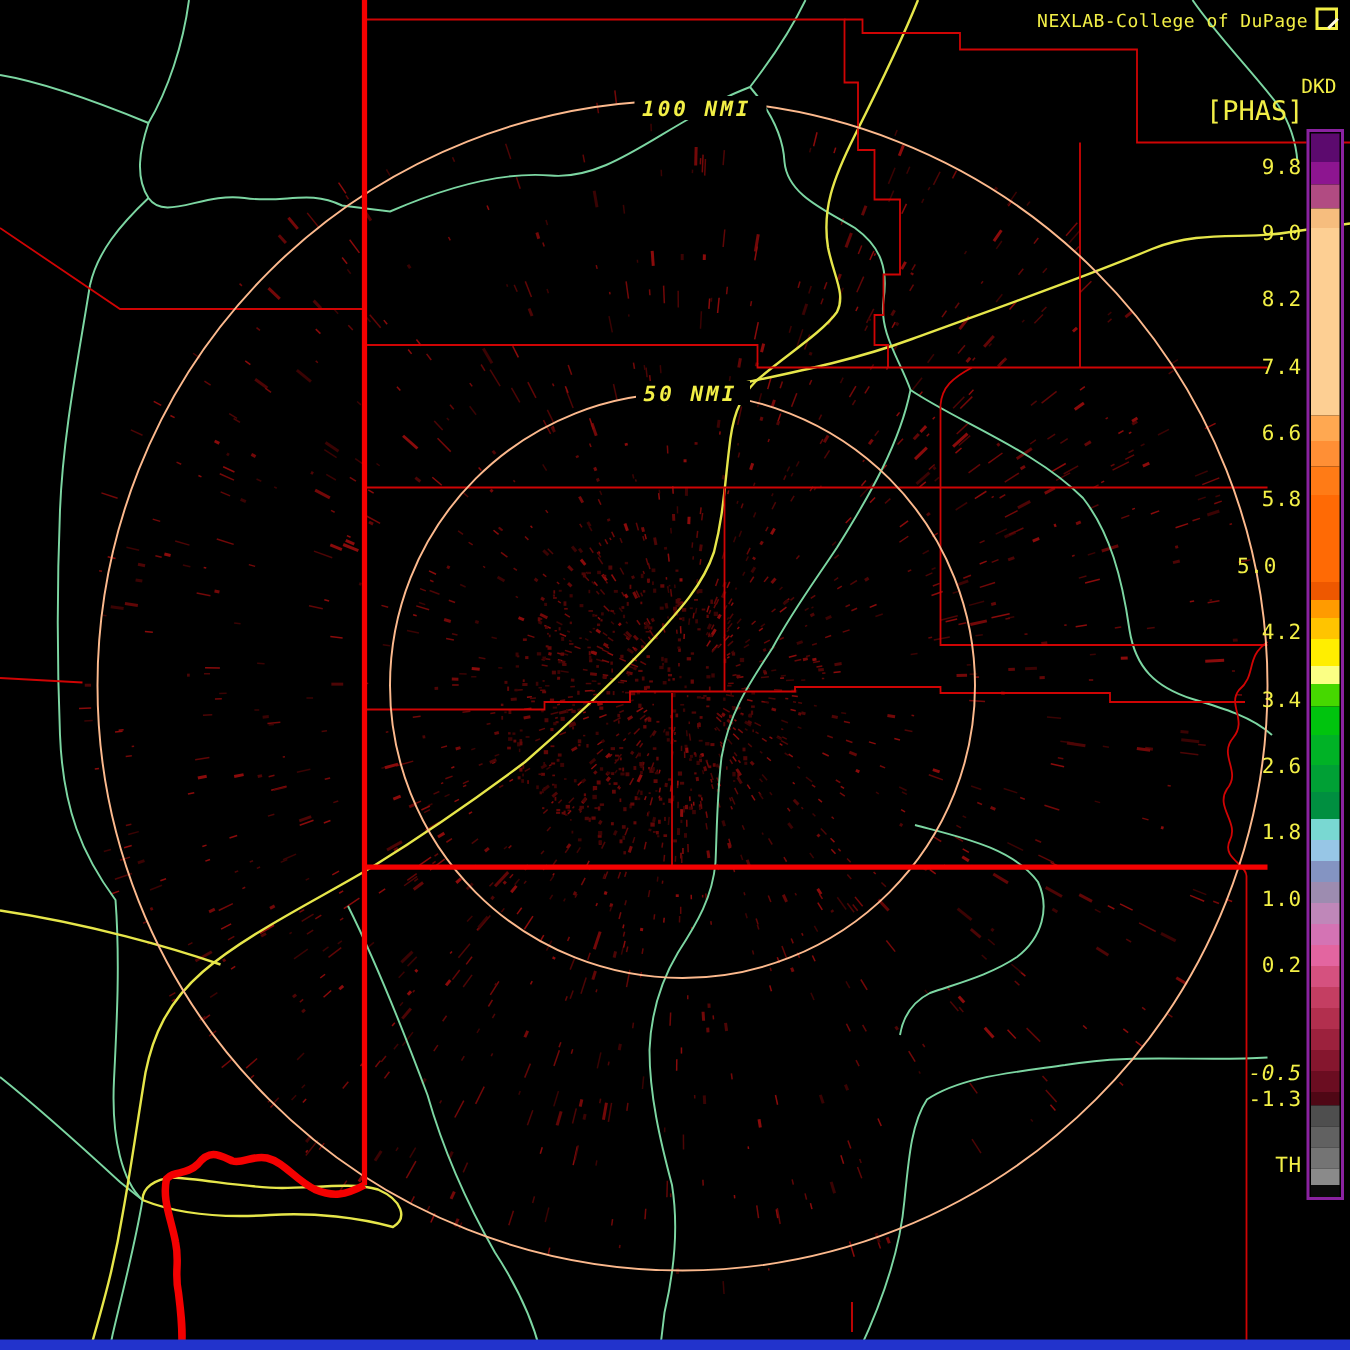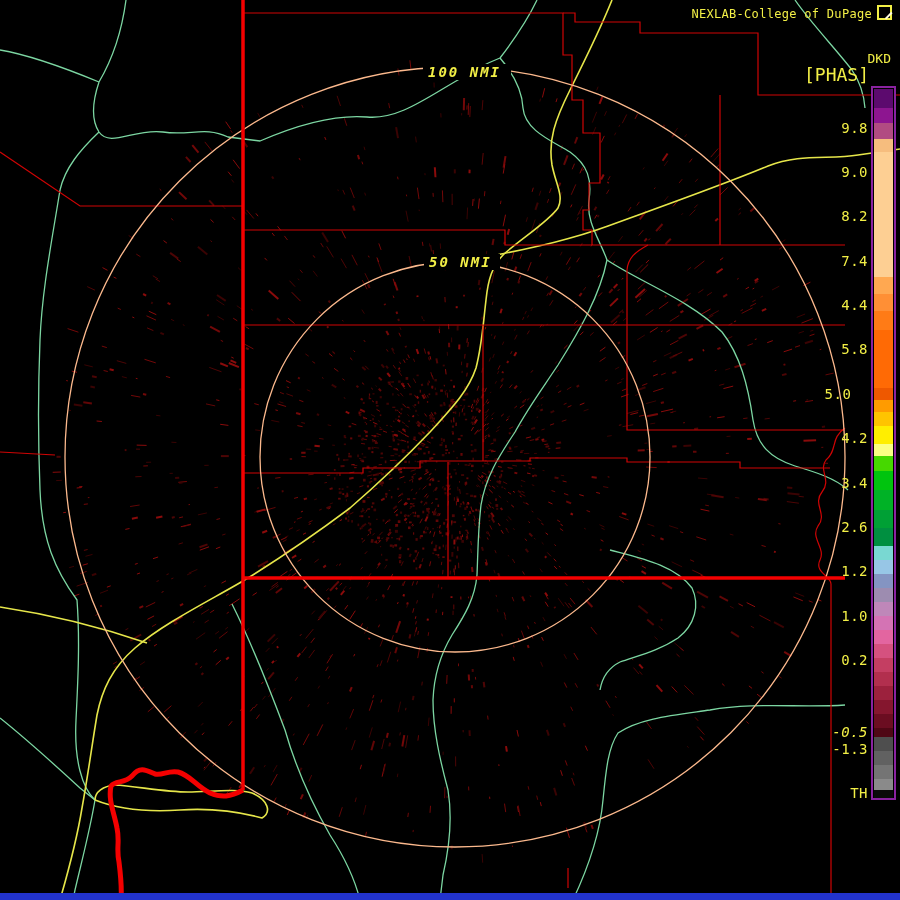--- a/index.html
+++ b/index.html
@@ -12,21 +12,21 @@
   .brand-icon{position:absolute;top:5px;right:8px;width:15px;height:15px;
               border:2px solid var(--yellow);}
   .brand-icon:after{content:"";position:absolute;left:1px;top:1px;width:9px;height:9px;
               border-right:2px solid #fffbe0;transform:rotate(45deg);transform-origin:center;}
   .dkd{color:var(--yellow);font-size:13px;top:51px;right:9px;}
   .phas{color:var(--yellow);font-size:18px;top:64px;right:31px;}
   .cbar{position:absolute;left:871px;top:86px;width:25px;height:714px;
         border:2px solid var(--cbar-border);background:#000;padding:1px;}
   .cbar-seg{width:100%;}
   .tick{position:absolute;right:32px;width:60px;text-align:right;color:var(--yellow);
-        font-size:14px;height:16px;line-height:16px;letter-spacing:.5px;margin-top:16px;}
+        font-size:14px;height:16px;line-height:16px;letter-spacing:.5px;}
   .status{color:var(--peach);font-size:14px;letter-spacing:.55px;left:163px;top:875px;}
   .bluebar{position:absolute;left:0;bottom:0;width:900px;height:7px;background:var(--blue);}
   .ringlabel{font-family:"DejaVu Sans Mono",monospace;font-size:14px;font-weight:bold;
              font-style:italic;letter-spacing:2px;fill:var(--yellow);}
 </style>
 </head>
 <body>
 
 <div class="screen" style="--yellow: #f2ef46; --peach: #f9c490; --ring: #fcb98d; --state: #f40000; --county: #cf0404; --teal: #7cd6a2; --road: #e6e64a; --blue: #2233cc; --cbar-border: #8a22a0;">
 
@@ -2102,27 +2102,27 @@
       <div class="cbar-seg" style="height: 14px; background: rgb(97, 97, 97);"></div>
       <div class="cbar-seg" style="height: 14px; background: rgb(116, 116, 116);"></div>
       <div class="cbar-seg" style="height: 11px; background: rgb(138, 138, 138);"></div>
       <div class="cbar-seg" style="height: 8px; background: rgb(10, 10, 10);"></div>
     </div>
   <div id="ticks">
       <div class="txt tick" style="top: 104px;">9.8</div>
       <div class="txt tick" style="top: 148px;">9.0</div>
       <div class="txt tick" style="top: 192px;">8.2</div>
       <div class="txt tick" style="top: 237px;">7.4</div>
-      <div class="txt tick" style="top: 281px;">4.4</div>
+      <div class="txt tick" style="top: 281px;">6.6</div>
       <div class="txt tick" style="top: 325px;">5.8</div>
       <div class="txt tick" style="top: 370px; text-align: center;">5.0</div>
       <div class="txt tick" style="top: 414px;">4.2</div>
       <div class="txt tick" style="top: 459px;">3.4</div>
       <div class="txt tick" style="top: 503px;">2.6</div>
-      <div class="txt tick" style="top: 547px;">1.2</div>
+      <div class="txt tick" style="top: 547px;">1.8</div>
       <div class="txt tick" style="top: 592px;">1.0</div>
       <div class="txt tick" style="top: 636px;">0.2</div>
       <div class="txt tick" style="top: 708px; font-style: italic;">-0.5</div>
       <div class="txt tick" style="top: 725px;">-1.3</div>
       <div class="txt tick" style="top: 769px;">TH</div>
     </div>
 
   <div class="bluebar"></div>
 </div>
 

